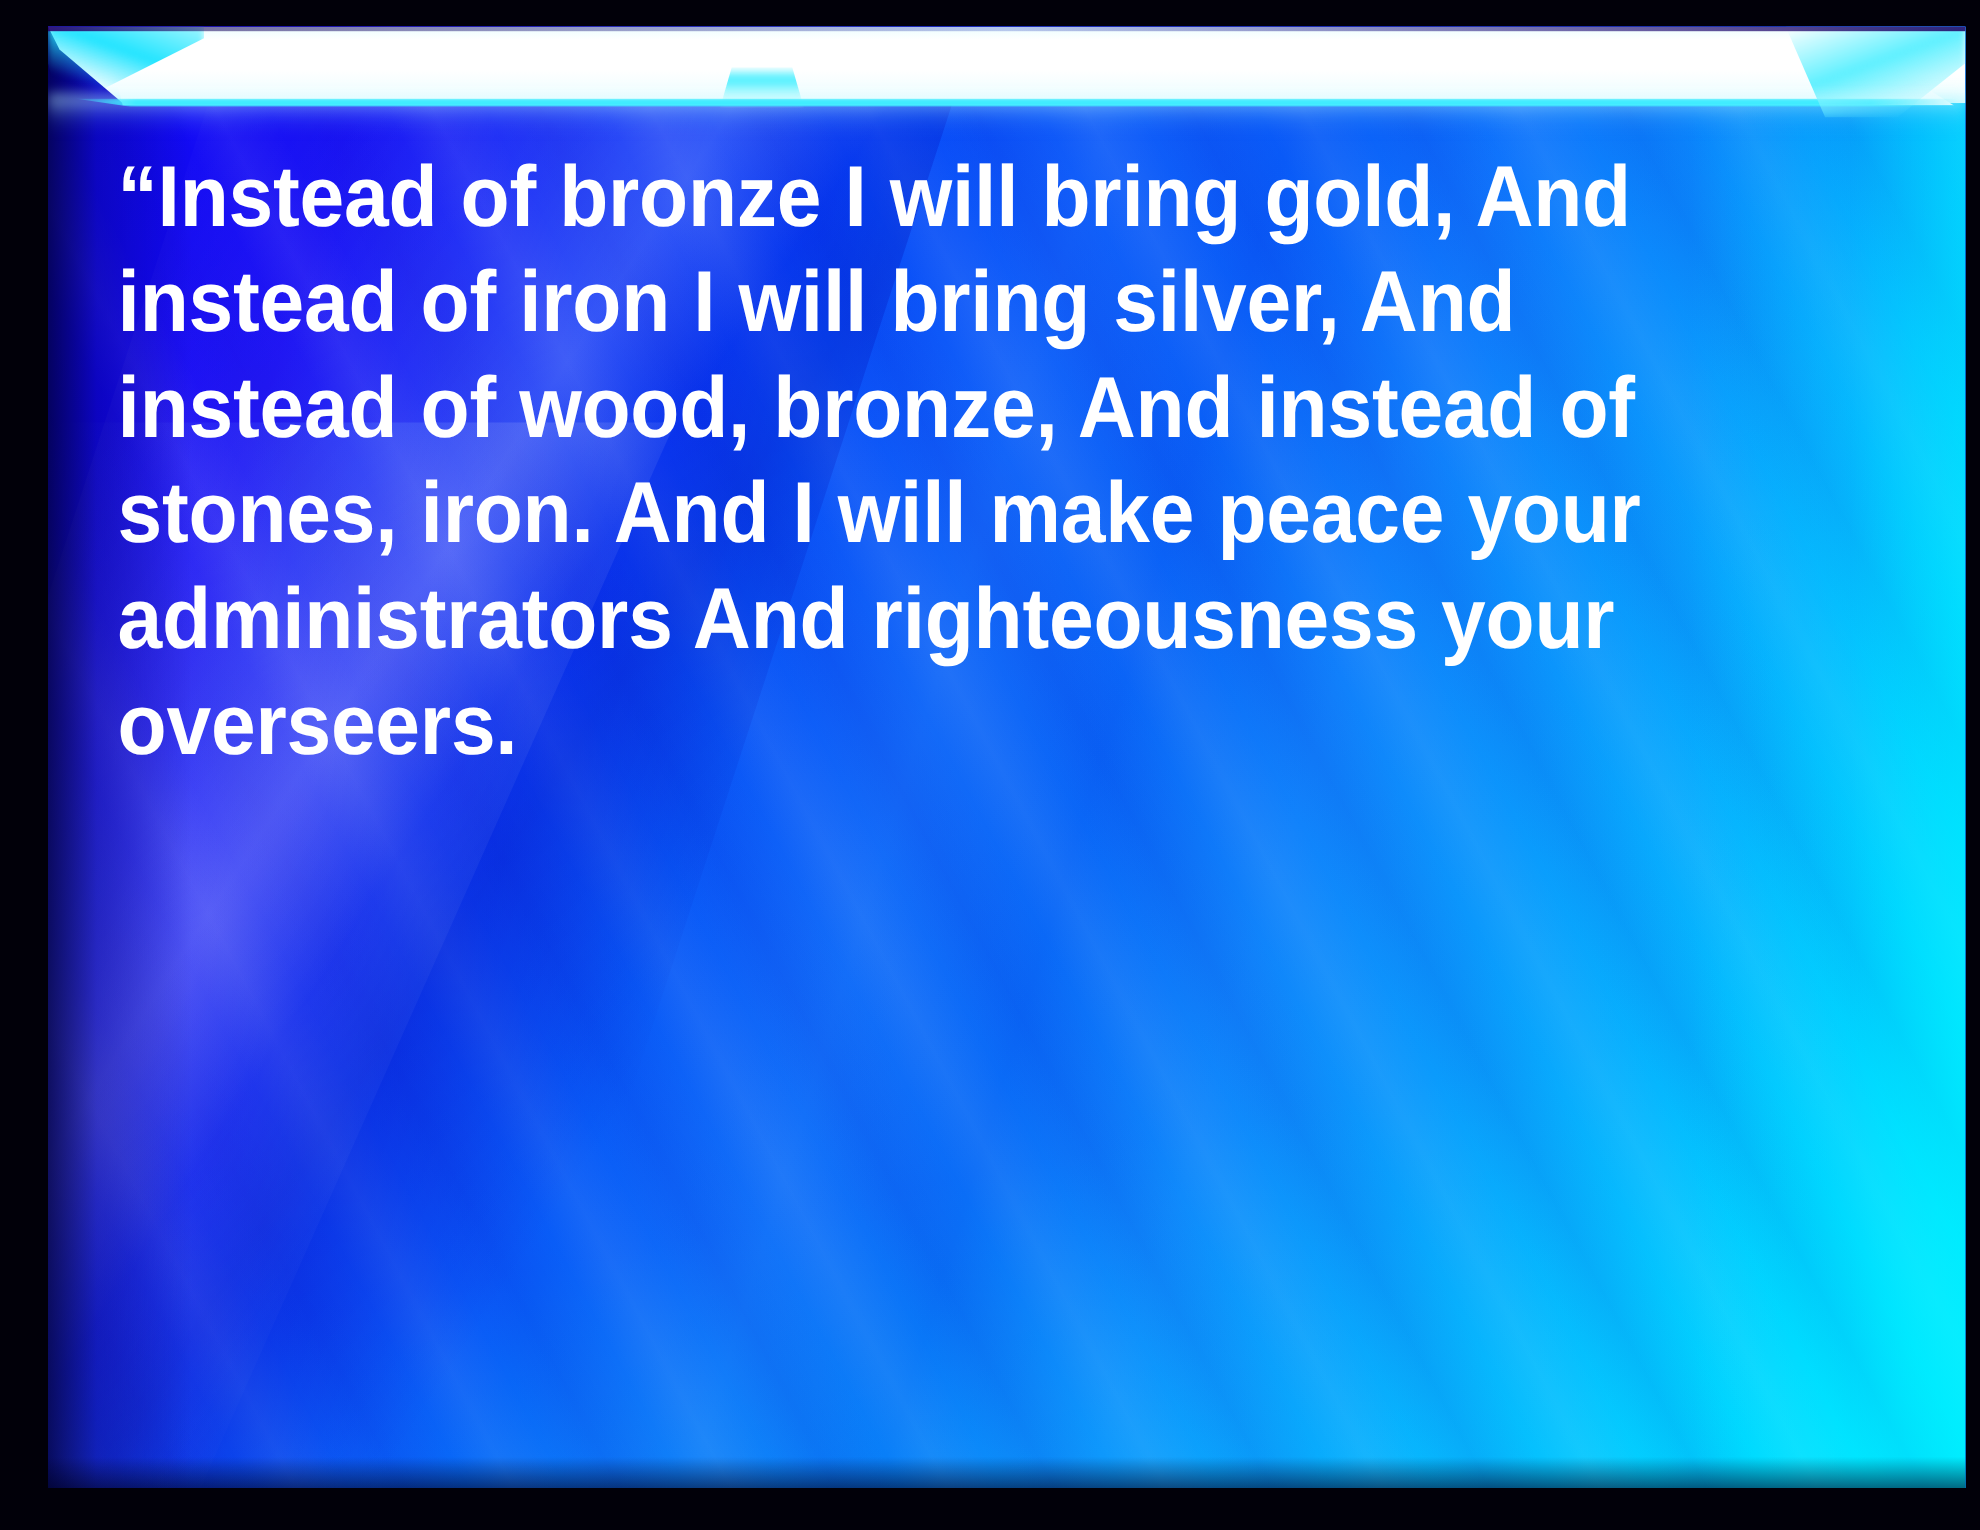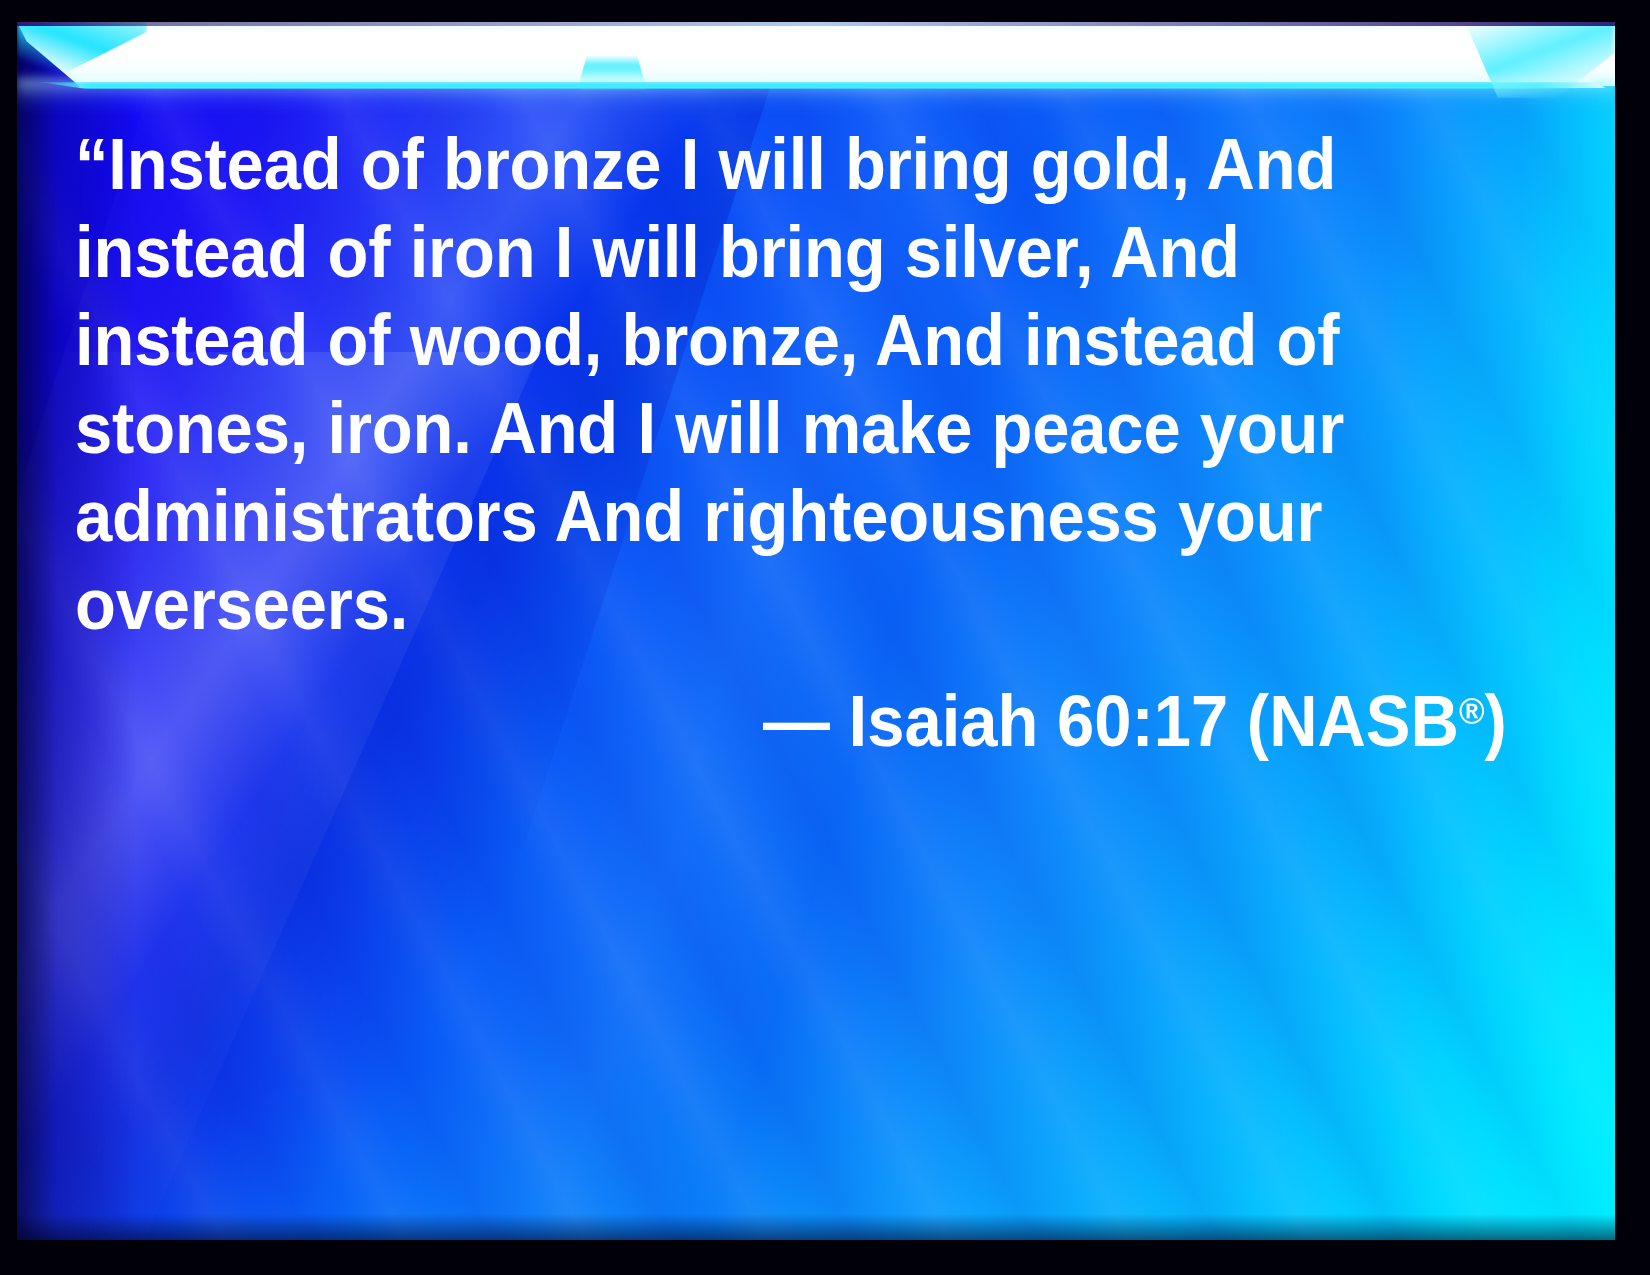--- a/index.html
+++ b/index.html
@@ -20,21 +20,21 @@
   #frame-border {
     position: absolute;
     left: 0; top: 0;
     width: 1650px; height: 1275px;
     background: #010009;
   }
 
   
   #slide {
     position: absolute;
-    left: 17px;
+    left: 40px;
     top: 22px;
     width: 1598px;
     height: 1218px;
     overflow: hidden;
     background: #1100f0;
   }
 
   
   .bg-base {
     position: absolute;
@@ -300,19 +300,16 @@
       <div class="band-cyanline"></div>
       <div class="band-taperL"></div>
       <div class="band-taperR"></div>
       <div class="band-underglow"></div>
       <div class="band-topseam"></div>
     </div>
 
     <div id="quote-block">
       <p id="quote-text">“Instead of bronze I will bring gold, And instead of iron I will bring silver, And instead of wood, bronze, And instead of stones, iron. And I will make peace your administrators And righteousness your overseers.</p>
 
-      <div id="citation-line">
-        <span id="citation-text"><span>— Isaiah 60:17 (NASB</span><span class="reg-mark">®</span><span>)</span></span>
-      </div>
     </div>
 
   </div>
 </div>
 
 </body></html>

